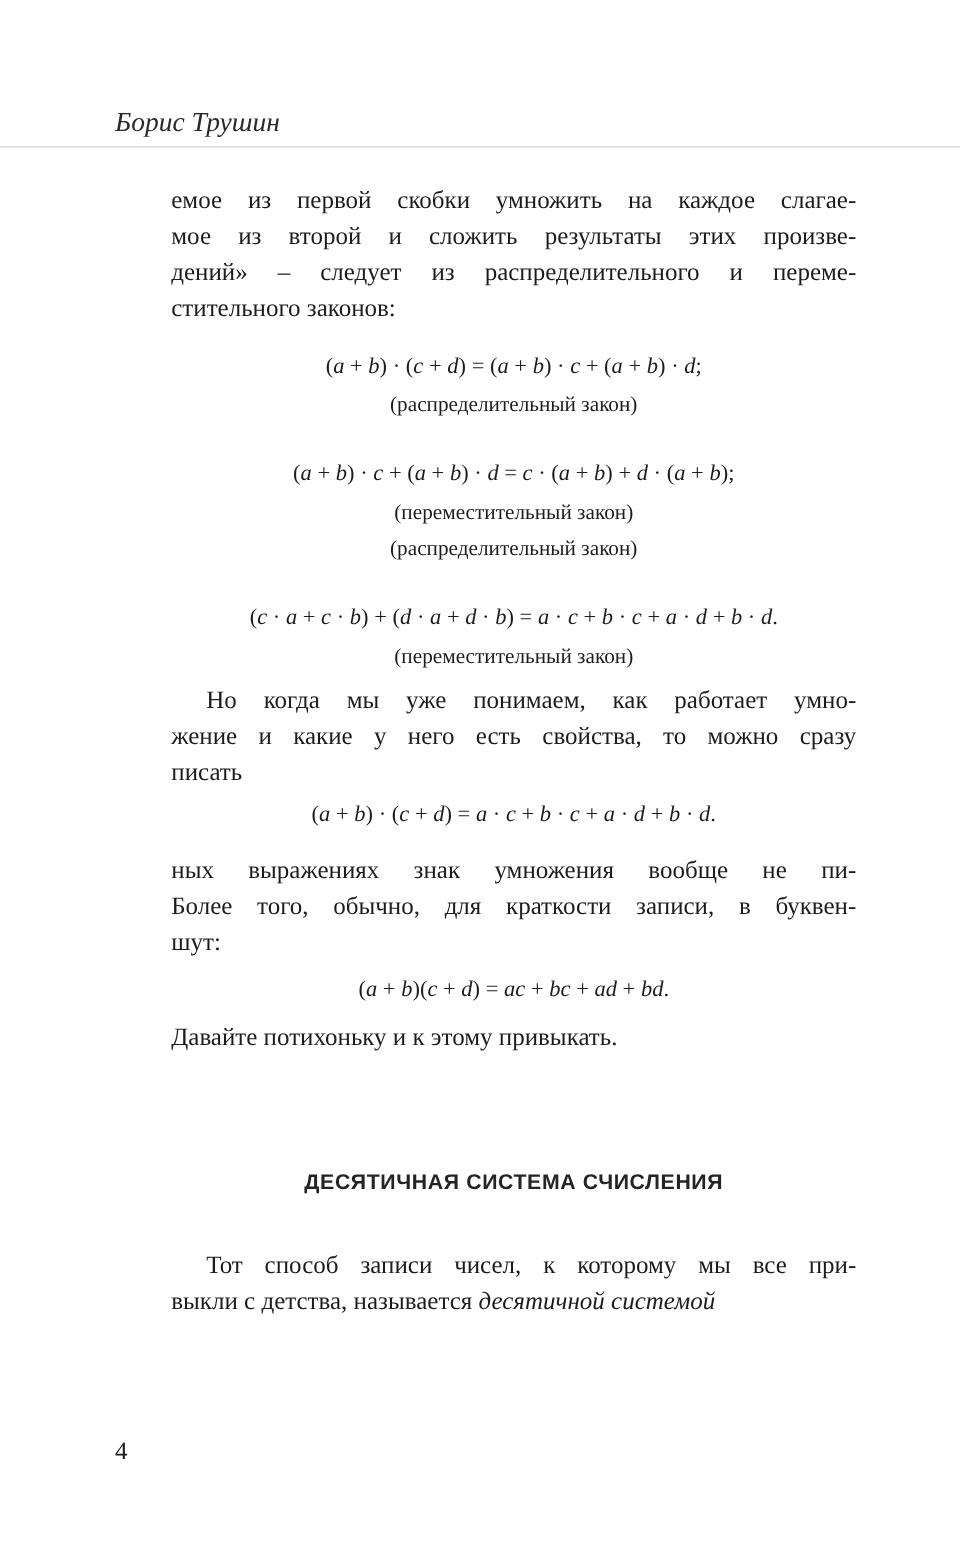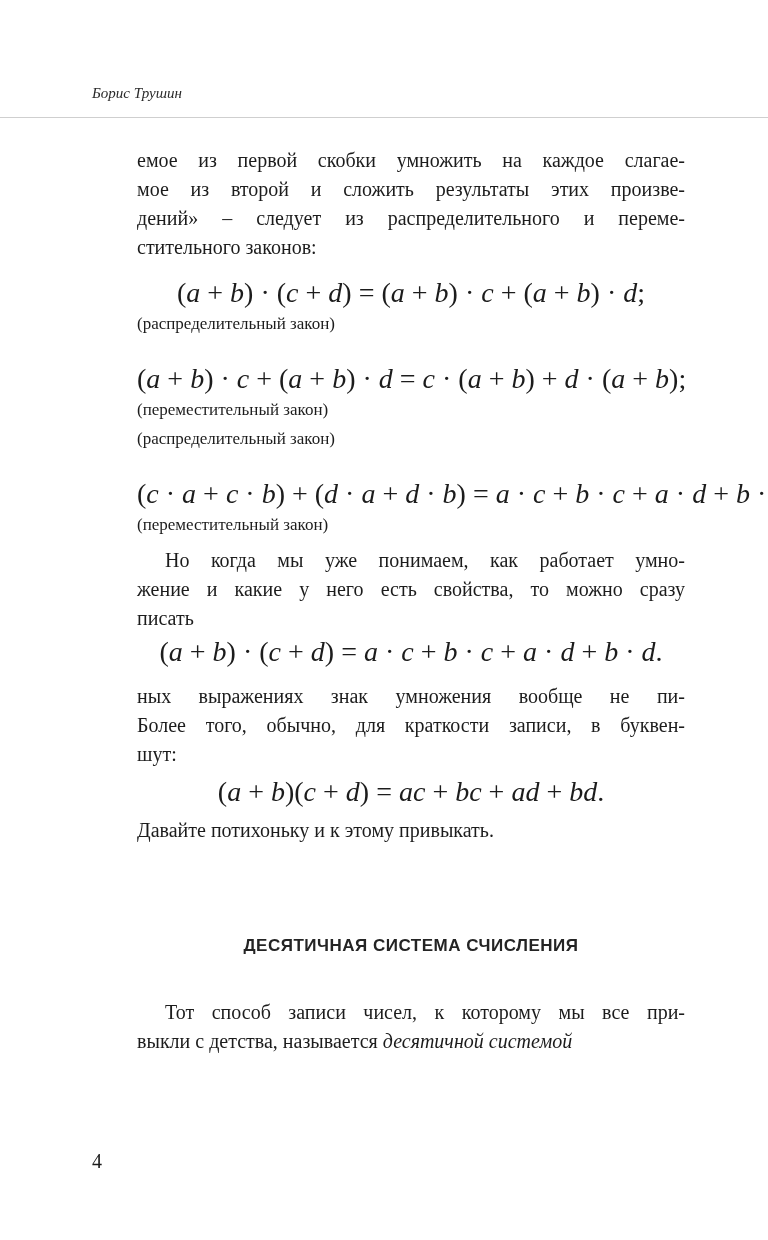--- a/index.html
+++ b/index.html
@@ -13,21 +13,21 @@
     height: 1240px;
     background: #ffffff;
     overflow: hidden;
     font-family: "Liberation Serif", serif;
     color: #1c1c1c;
   }
   .running-head {
     position: absolute;
     top: 85px;
     left: 92px;
-    font-size: 15px;
+    font-size: 22px;
     font-style: italic;
     color: #2a2a2a;
   }
   .header-rule {
     position: absolute;
     top: 117px;
     left: 0;
     width: 768px;
     border-top: 1px solid #cfcfcf;
     height: 0;
@@ -45,30 +45,30 @@
     text-align-last: justify;
   }
   .para .tline.tline-last {
     text-align-last: left;
   }
   .para.indent .tline:first-child {
     text-indent: 28px;
   }
   .formula {
     text-align: center;
-    font-size: 28px;
+    font-size: 18px;
     line-height: 29px;
     white-space: nowrap;
   }
   .formula i {
     font-style: italic;
   }
   .caption {
     margin-top: 5px;
-    text-align: left;
+    text-align: center;
     font-size: 17px;
     line-height: 24px;
     color: #1c1c1c;
   }
   .section-heading {
     margin-top: 84px;
     text-align: center;
     font-family: "Liberation Sans", sans-serif;
     font-weight: 700;
     font-size: 17px;

